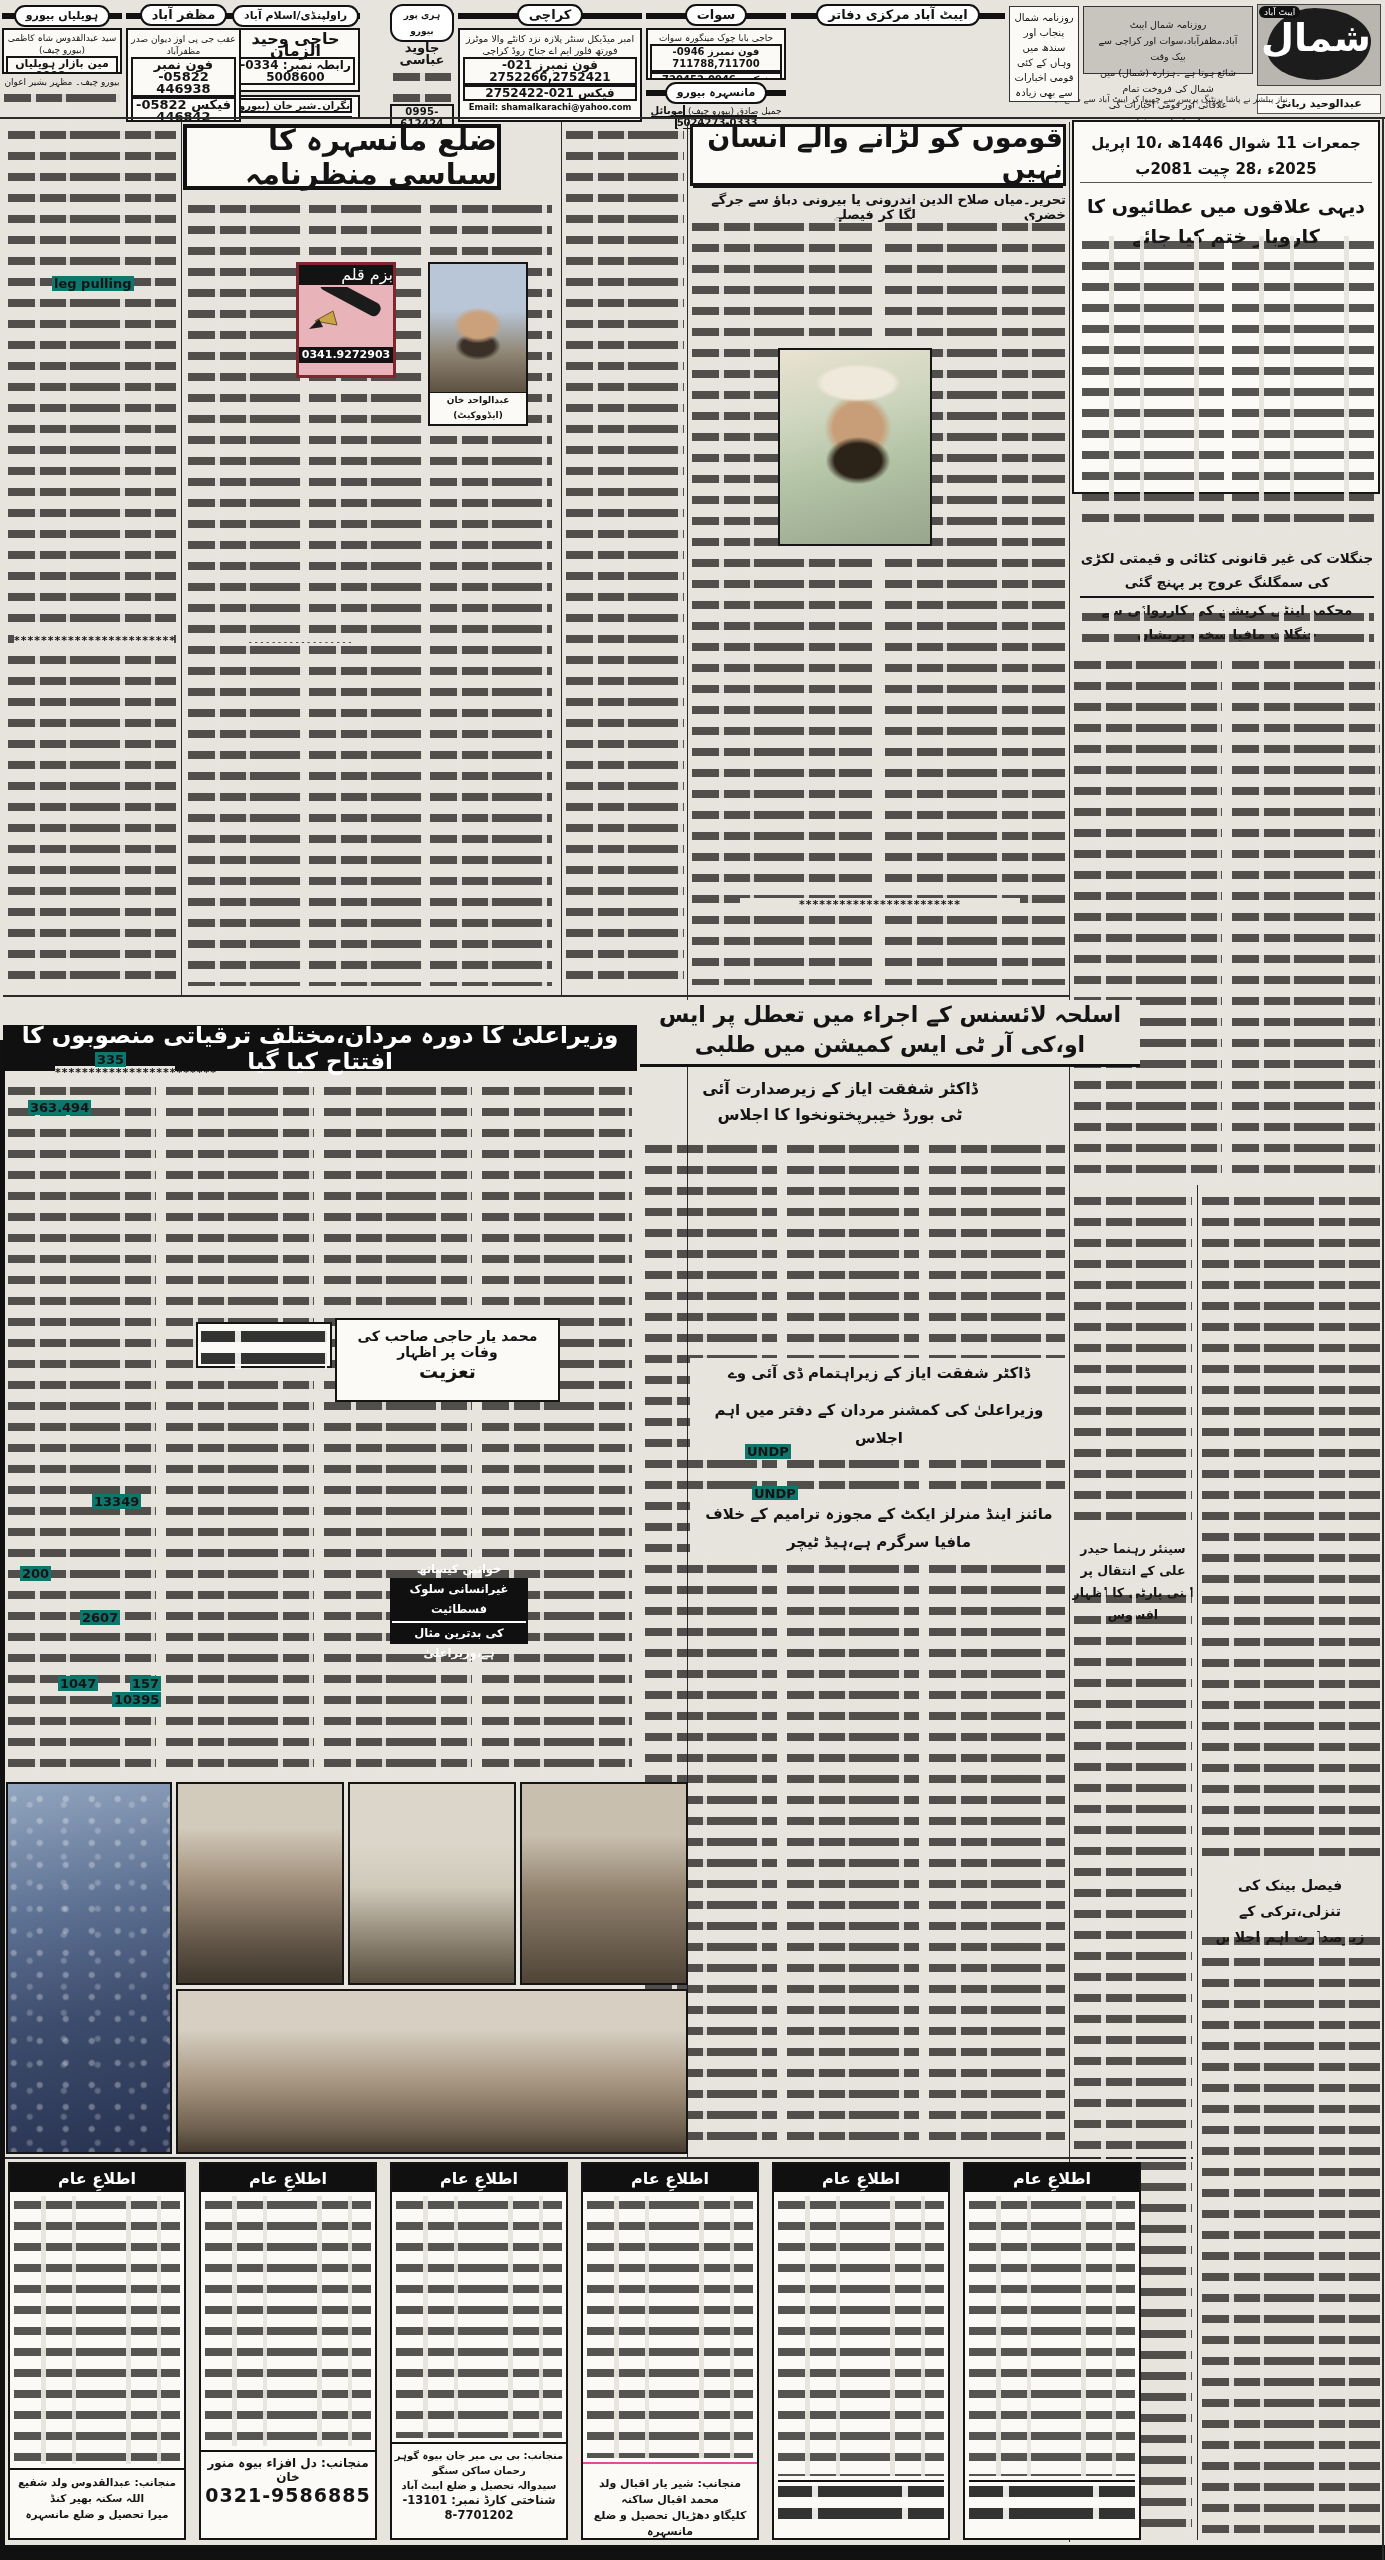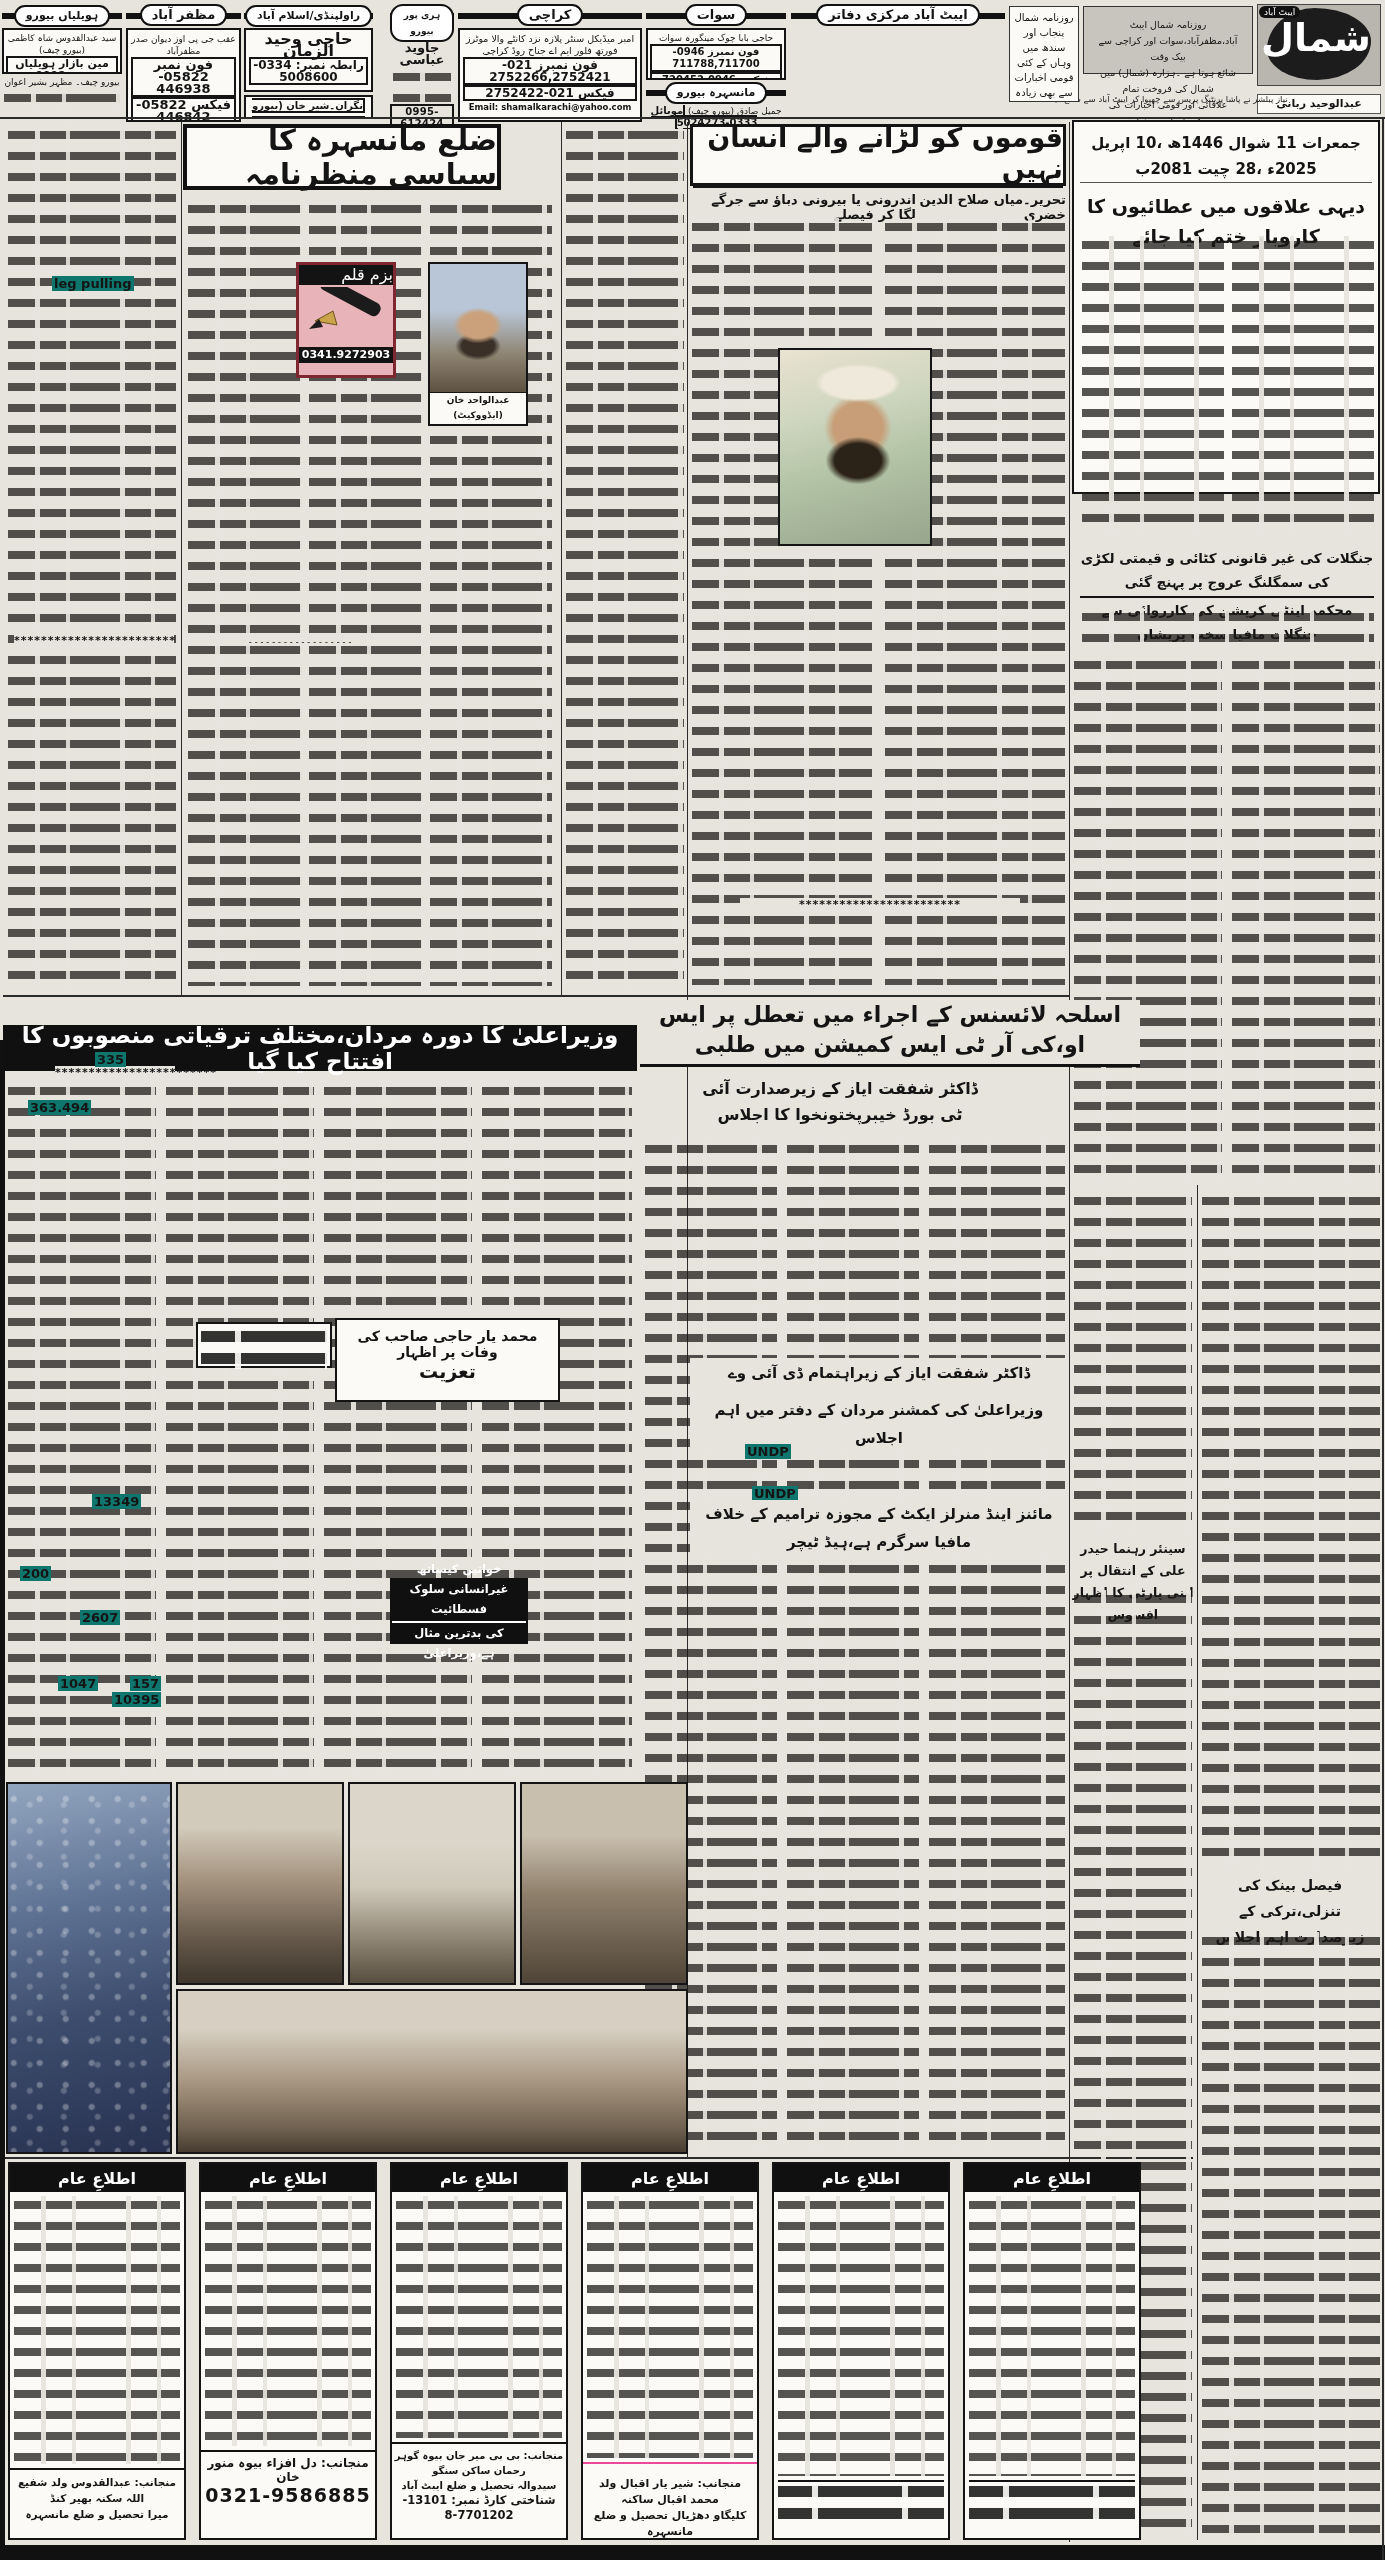--- a/index.html
+++ b/index.html
@@ -127,21 +127,21 @@
 
     <div class="abs" style="left:390px;top:4px;width:64px;height:110px;">
       <div class="bhead"><span class="pill rtl" style="font-size:9px;padding:1px 4px;">ہری پور بیورو</span></div>
       <div class="rtl contact" style="padding-top:2px;">
         <div class="b" style="font-size:13px;">محمد جاوید عباسی</div>
         <div class="sim" style="height:34px;margin:2px 3px;"></div>
         <div class="ph" style="font-size:10px;">0995-612424</div>
       </div>
     </div>
 
-    <div class="abs" style="left:244px;top:4px;width:129px;height:110px;">
+    <div class="abs" style="left:231px;top:4px;width:129px;height:110px;">
       <div class="bhead"><span class="pill rtl" style="font-size:11px;">راولپنڈی/اسلام آباد</span></div>
       <div class="box rtl contact" style="height:54px;padding:3px;">
         <div class="b" style="font-size:16px;">حاجی وحید الزمان</div>
         <div class="ph">رابطہ نمبر: 0334-5008600</div>
       </div>
       <div class="box rtl contact" style="height:20px;margin-top:3px;font-size:9px;line-height:18px;">
         <span class="ph" style="font-size:10px;">نگران۔شیر خان (بیورو چیف) 0301-8149023</span>
       </div>
     </div>
 

